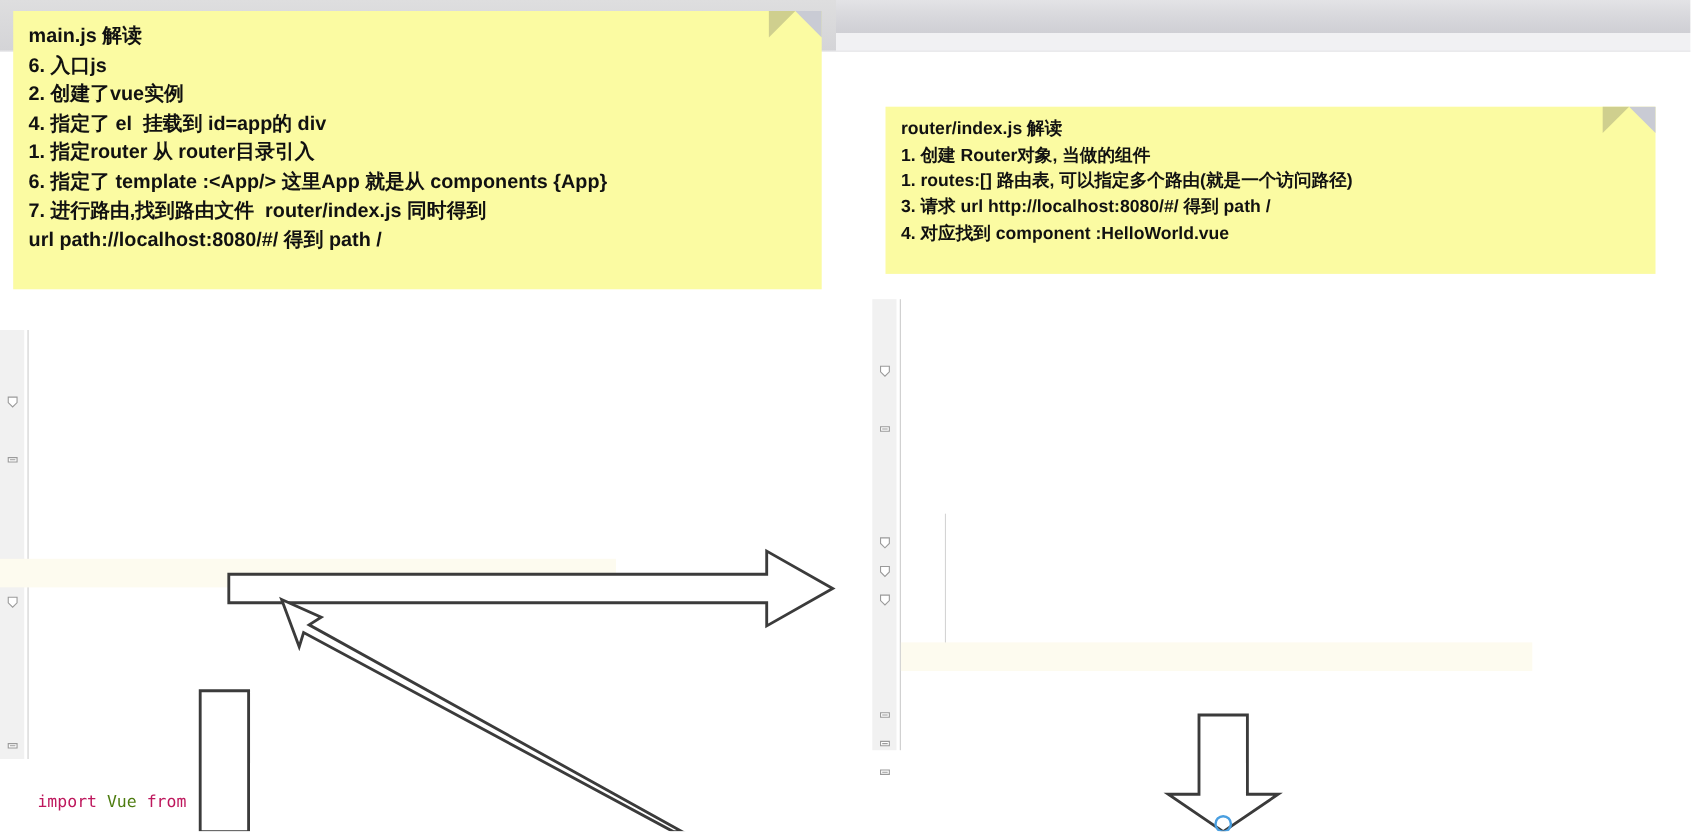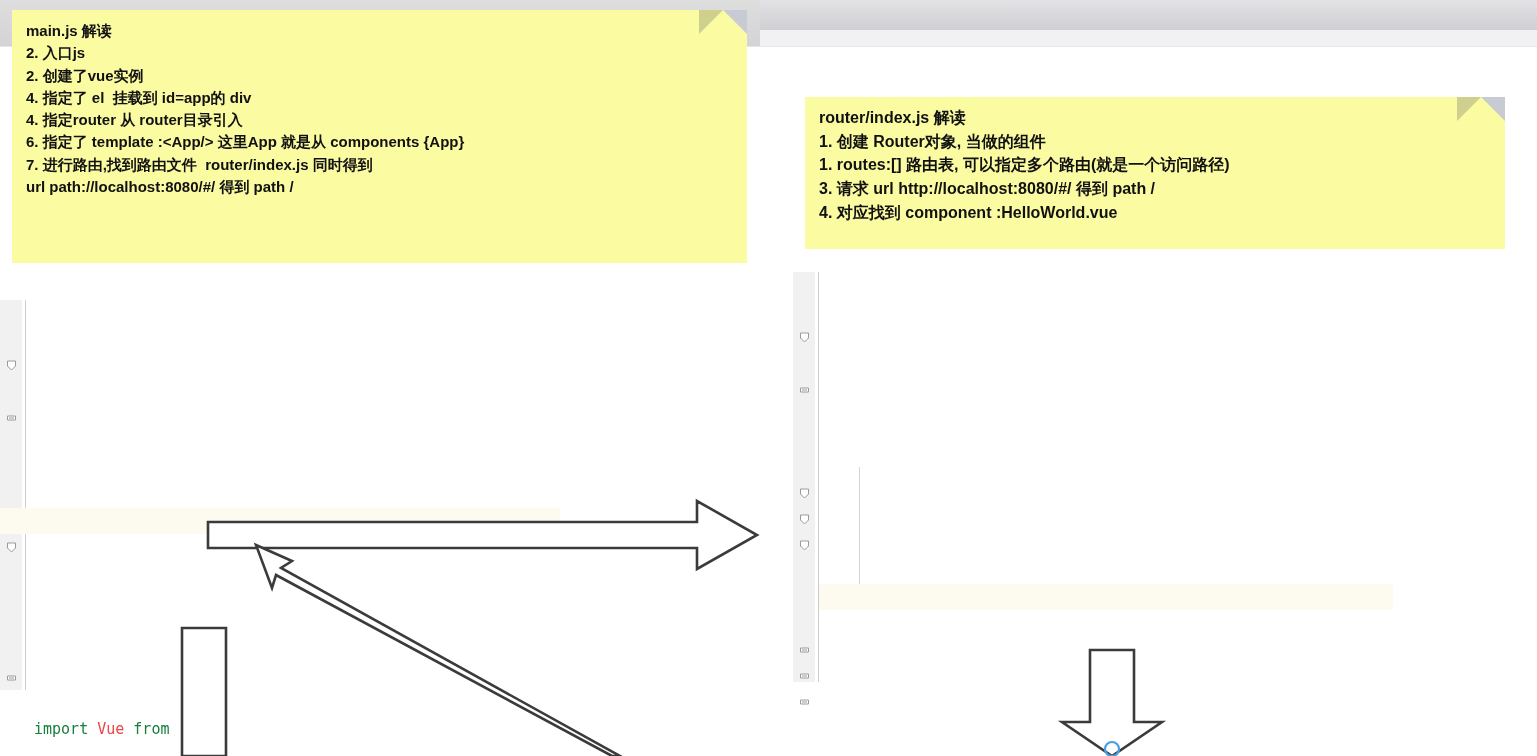--- a/index.html
+++ b/index.html
@@ -60,21 +60,21 @@
     width: 0; height: 0;
     border-style: solid;
     border-width: 24px 24px 0 0;
     border-color: #cfcf8e transparent transparent transparent;
   }
   .note .line { white-space: pre; }
 
   #note-main {
     left: 12px; top: 10px;
     width: 735px; height: 253px;
-    font-size: 15px;
+    font-size: 18px;
   }
   #note-main .line { margin-bottom: 1px; }
 
   #note-router {
     left: 805px; top: 97px;
     width: 700px; height: 152px;
     font-size: 16px;
   }
   #note-router .line { margin-bottom: 1px; }
 
@@ -115,23 +115,23 @@
   .fold svg { display: block; }
 
   
   .indent-guide {
     position: absolute;
     width: 1px;
     background: #d4d4d4;
   }
 
   
-  .kw   { color: #15803d; }
+  .kw   { color: #be185d; }
   .str  { color: #067d17; }
-  .ident{ color: #ef4444; }
+  .ident{ color: #4d7c0f; }
 
   .hl-line {
     position: absolute;
     left: 0;
     height: 26px;
     background: #fdfbef;
     z-index: 0;
   }
 
   #code-left  { left: 0px;   top: 300px; width: 560px; height: 390px; }
@@ -153,24 +153,24 @@
 
   <div class="top-strip"></div>
   <div class="top-strip2"></div>
   <div class="top-strip-left"></div>
 
   <div class="note" id="note-main">
     <div class="note-fold">
       <div class="note-fold-inner"></div>
     </div>
     <div class="line">main.js 解读</div>
-    <div class="line">2. 入口js</div>
+    <div class="line">6. 入口js</div>
     <div class="line">2. 创建了vue实例</div>
     <div class="line">4. 指定了 el  挂载到 id=app的 div</div>
-    <div class="line">4. 指定router 从 router目录引入</div>
+    <div class="line">1. 指定router 从 router目录引入</div>
     <div class="line">6. 指定了 template :&lt;App/&gt; 这里App 就是从 components {App}</div>
     <div class="line">7. 进行路由,找到路由文件  router/index.js 同时得到</div>
     <div class="line">url path://localhost:8080/#/ 得到 path /</div>
   </div>
 
   <div class="note" id="note-router">
     <div class="note-fold">
       <div class="note-fold-inner"></div>
     </div>
     <div class="line">router/index.js 解读</div>

